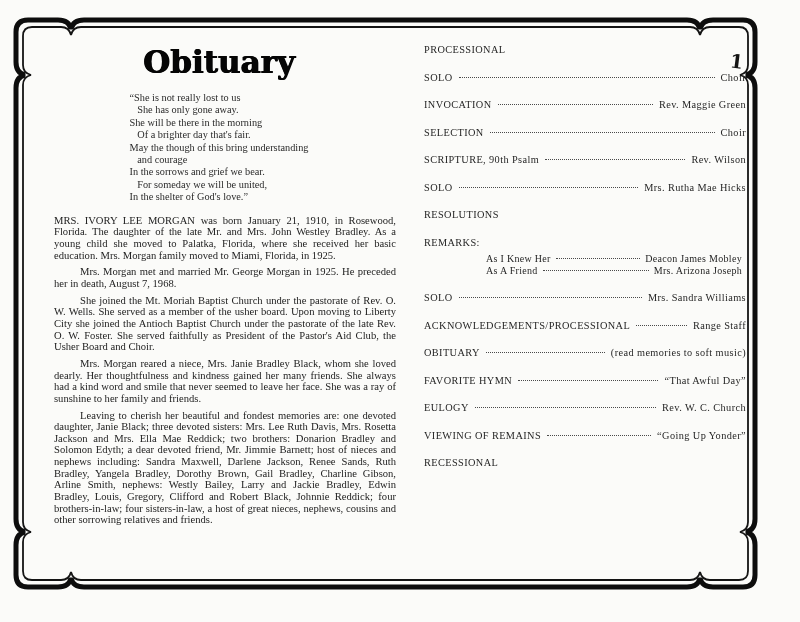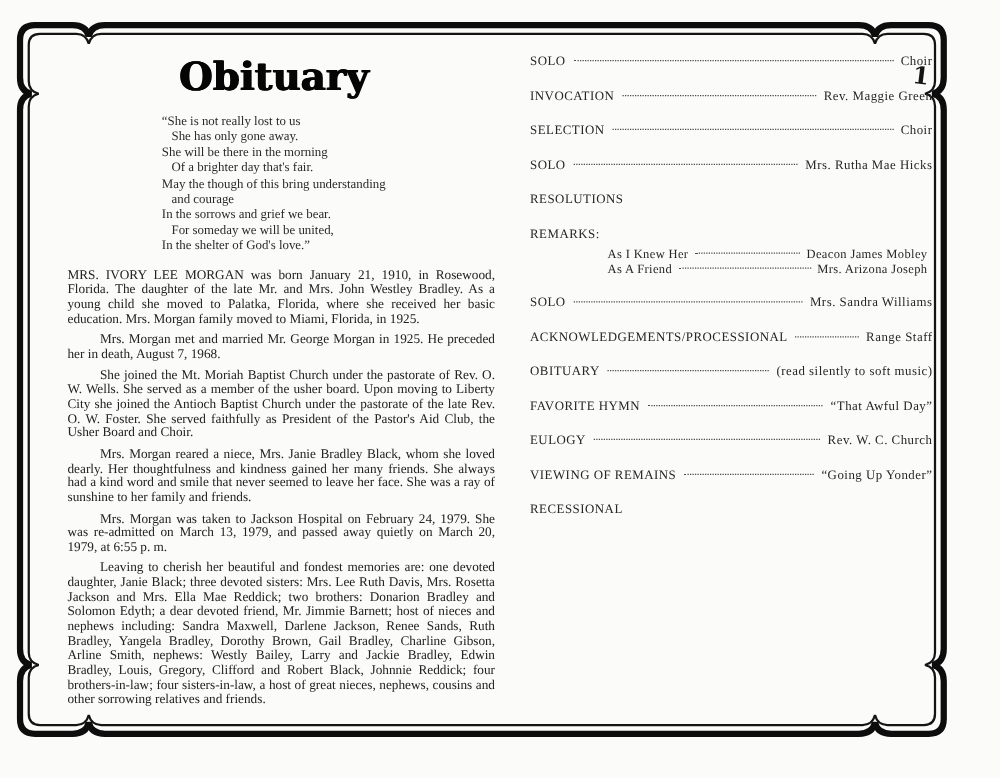--- a/index.html
+++ b/index.html
@@ -67,41 +67,48 @@
   <div class="page-mark">1</div>
 
   <div class="page-left">
     <div class="gothic-title">Obituary</div>
     <div class="poem"><div class="poem-line">“She is not really lost to us</div><div class="poem-line">   She has only gone away.</div><div class="poem-line">She will be there in the morning</div><div class="poem-line">   Of a brighter day that's fair.</div><div class="poem-line">May the though of this bring understanding</div><div class="poem-line">   and courage</div><div class="poem-line">In the sorrows and grief we bear.</div><div class="poem-line">   For someday we will be united,</div><div class="poem-line">In the shelter of God's love.”</div></div>
     <div class="paras">
         <p class="para first">MRS. IVORY LEE MORGAN was born January 21, 1910, in Rosewood, Florida. The daughter of the late Mr. and Mrs. John Westley Bradley. As a young child she moved to Palatka, Florida, where she received her basic education. Mrs. Morgan family moved to Miami, Florida, in 1925.</p>
         <p class="para">Mrs. Morgan met and married Mr. George Morgan in 1925. He preceded her in death, August 7, 1968.</p>
         <p class="para">She joined the Mt. Moriah Baptist Church under the pastorate of Rev. O. W. Wells. She served as a member of the usher board. Upon moving to Liberty City she joined the Antioch Baptist Church under the pastorate of the late Rev. O. W. Foster. She served faithfully as President of the Pastor's Aid Club, the Usher Board and Choir.</p>
         <p class="para">Mrs. Morgan reared a niece, Mrs. Janie Bradley Black, whom she loved dearly. Her thoughtfulness and kindness gained her many friends. She always had a kind word and smile that never seemed to leave her face. She was a ray of sunshine to her family and friends.</p>
-        <p class="para">Mrs. Morgan was taken to Jackson Hospital on February 24, 1979. She was re-admitted on March 13, 1979, and passed away quietly on March 20, 1979, at 6:55 p. m.</p>
         <p class="para">Leaving to cherish her beautiful and fondest memories are: one devoted daughter, Janie Black; three devoted sisters: Mrs. Lee Ruth Davis, Mrs. Rosetta Jackson and Mrs. Ella Mae Reddick; two brothers: Donarion Bradley and Solomon Edyth; a dear devoted friend, Mr. Jimmie Barnett; host of nieces and nephews including: Sandra Maxwell, Darlene Jackson, Renee Sands, Ruth Bradley, Yangela Bradley, Dorothy Brown, Gail Bradley, Charline Gibson, Arline Smith, nephews: Westly Bailey, Larry and Jackie Bradley, Edwin Bradley, Louis, Gregory, Clifford and Robert Black, Johnnie Reddick; four brothers-in-law; four sisters-in-law, a host of great nieces, nephews, cousins and other sorrowing relatives and friends.</p>
       </div>
   </div>
 
   <div class="page-right">
     <div id="svc-list">
+        <div class="svc-row">
+          <span class="svc-label">PROCESSIONAL</span>
+        </div>
         <div class="svc-row">
           <span class="svc-label">SOLO</span>
           <span class="svc-leader"></span>
           <span class="svc-value">Choir</span>
         </div>
         <div class="svc-row">
           <span class="svc-label">INVOCATION</span>
           <span class="svc-leader"></span>
           <span class="svc-value">Rev. Maggie Green</span>
         </div>
         <div class="svc-row">
           <span class="svc-label">SELECTION</span>
           <span class="svc-leader"></span>
           <span class="svc-value">Choir</span>
+        </div>
+        <div class="svc-row">
+          <span class="svc-label">SCRIPTURE, 90th Psalm</span>
+          <span class="svc-leader"></span>
+          <span class="svc-value">Rev. Wilson</span>
         </div>
         <div class="svc-row">
           <span class="svc-label">SOLO</span>
           <span class="svc-leader"></span>
           <span class="svc-value">Mrs. Rutha Mae Hicks</span>
         </div>
         <div class="svc-row">
           <span class="svc-label">RESOLUTIONS</span>
         </div>
         <div class="svc-row">
@@ -125,21 +132,21 @@
           <span class="svc-value">Mrs. Sandra Williams</span>
         </div>
         <div class="svc-row">
           <span class="svc-label">ACKNOWLEDGEMENTS/PROCESSIONAL</span>
           <span class="svc-leader"></span>
           <span class="svc-value">Range Staff</span>
         </div>
         <div class="svc-row">
           <span class="svc-label">OBITUARY</span>
           <span class="svc-leader"></span>
-          <span class="svc-value">(read silently to soft music)</span>
+          <span class="svc-value">(read memories to soft music)</span>
         </div>
         <div class="svc-row">
           <span class="svc-label">FAVORITE HYMN</span>
           <span class="svc-leader"></span>
           <span class="svc-value">“That Awful Day”</span>
         </div>
         <div class="svc-row">
           <span class="svc-label">EULOGY</span>
           <span class="svc-leader"></span>
           <span class="svc-value">Rev. W. C. Church</span>

